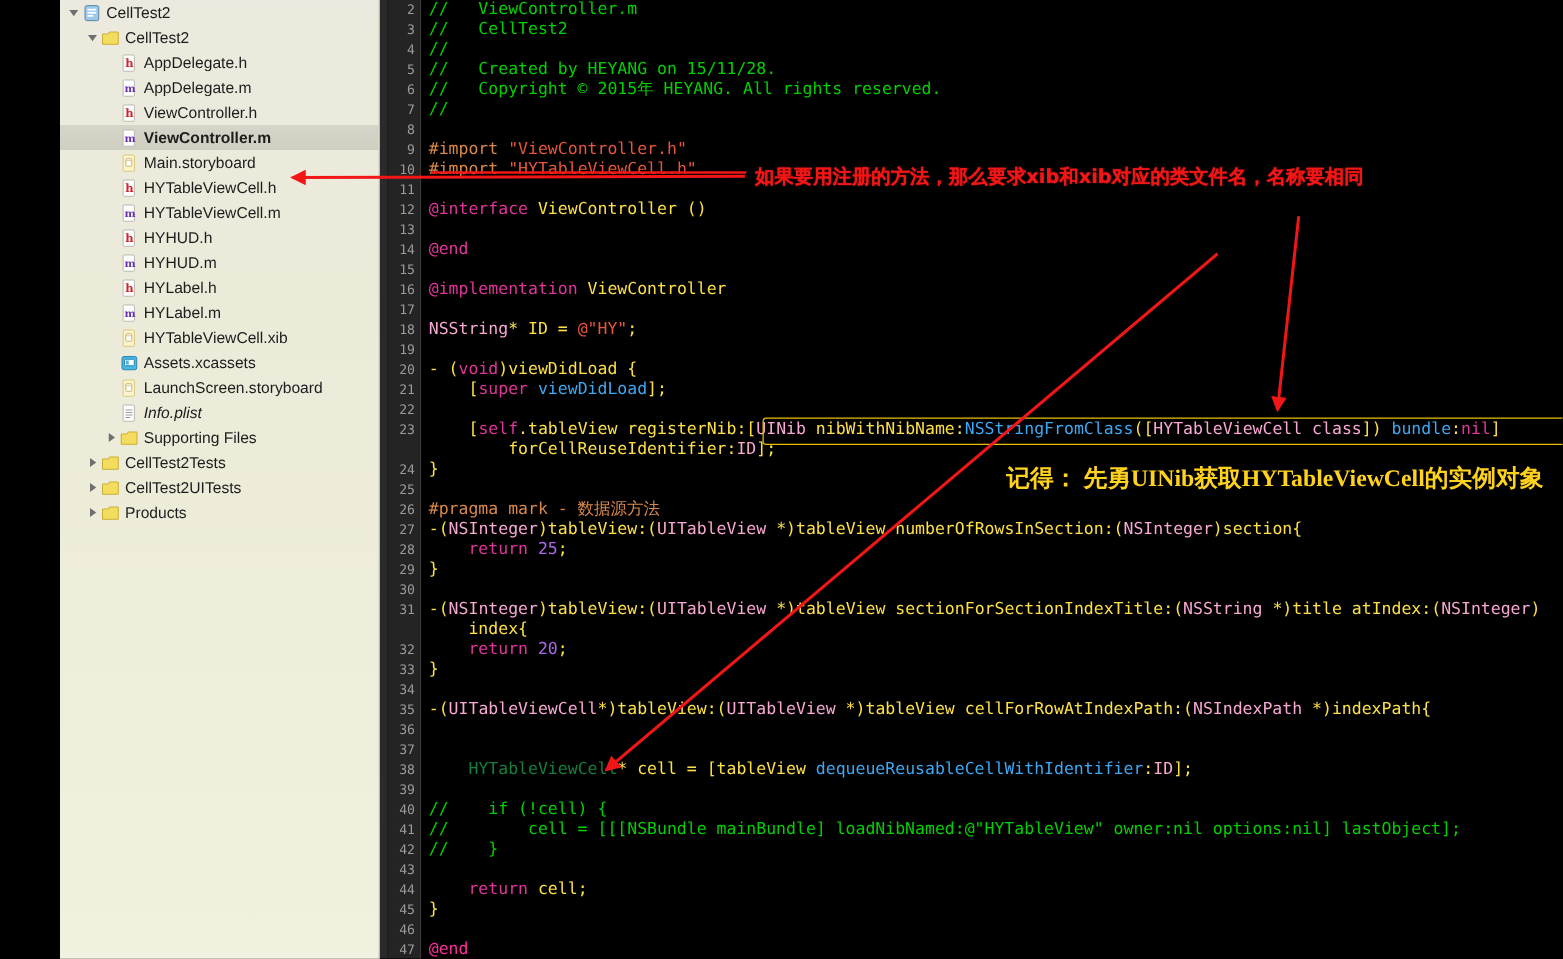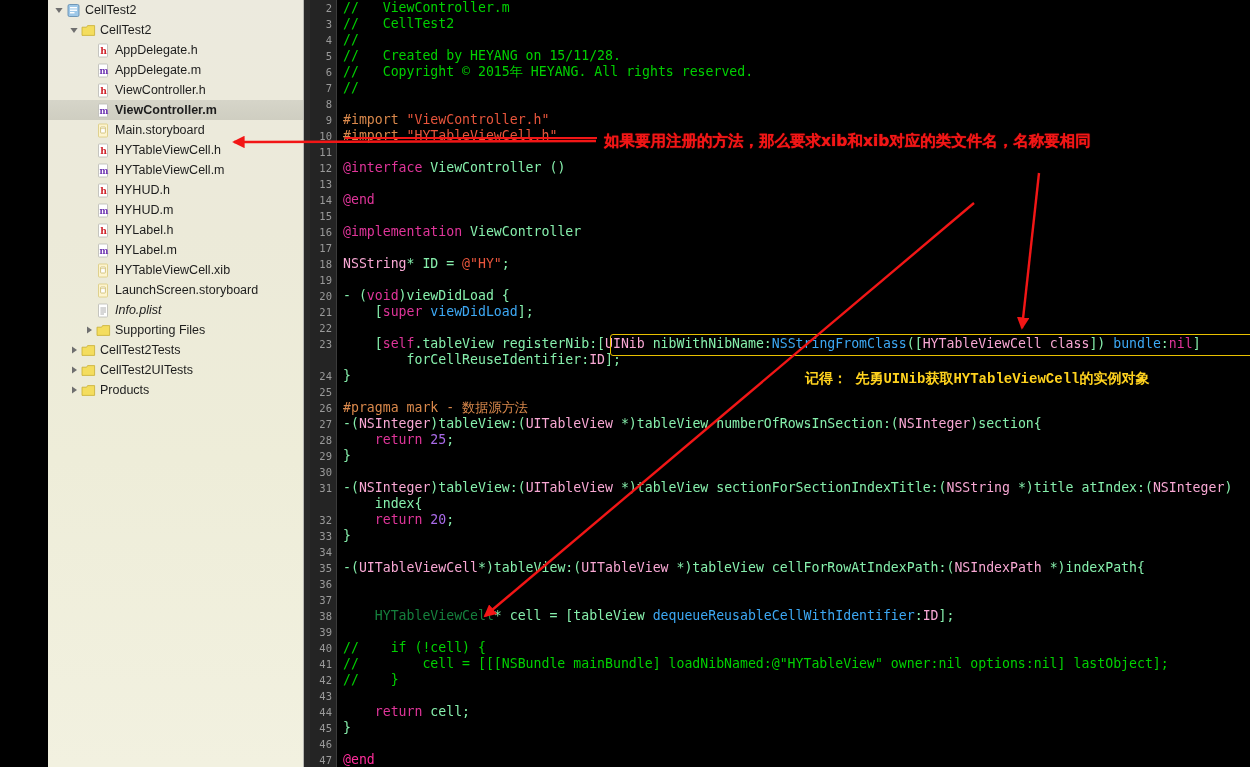--- a/index.html
+++ b/index.html
@@ -78,21 +78,21 @@
   #code .ln { height: 16px; line-height: 16px; }
 
   
   .c-com  { color: #00d100; }      
   .c-pre  { color: #d9884b; }      
   .c-str  { color: #e8553c; }      
   .c-kw   { color: #e0359a; }      
   .c-type { color: #f9a8d4; }      
   .c-meth { color: #3da9f5; }      
   .c-num  { color: #a96ae8; }      
-  .c-plain{ color: #86efac; }
+  .c-plain{ color: #fde047; }
   .c-green{ color: #15803d; }
   .c-pink { color: #ff2d9b; }
 
   
   #hl-box {
     position: absolute;
     left: 306px; top: 334px;
     width: 648px; height: 22px;
     border: 1.6px solid #e8c000;
     border-radius: 3px;
@@ -106,22 +106,22 @@
     color: #f21616;
     font-family: "DejaVu Sans", sans-serif;
     font-size: 15.5px;
     font-weight: bold;
     white-space: nowrap;
     text-shadow: 0 0 1px #f21616;
   }
   .anno-yellow {
     position: absolute;
     color: #ffd21e;
-    font-family: Liberation Mono, monospace;
-    font-size: 14px;
+    font-family: Liberation Serif, serif;
+    font-size: 19px;
     font-weight: bold;
     white-space: nowrap;
   }
 </style>
 </head>
 <body>
 
 <div id="app">
 
   <div id="sidebar">
@@ -269,20 +269,31 @@
         <div class="row" style="padding-left: 34px;">
           <span class="tw"></span>
           <span class="ico">
             <svg width="15" height="15" viewBox="0 0 15 15">
               <rect x="2.5" y="1" width="9" height="13" rx="0.8" fill="#fdf4cf" stroke="#d9c97b" stroke-width="0.8"></rect>
               <rect x="4.6" y="4" width="4.8" height="6" rx="0.6" fill="#ffffff" stroke="#c9b86a" stroke-width="0.8"></rect>
               <line x1="4.6" y1="5.6" x2="9.4" y2="5.6" stroke="#c9b86a" stroke-width="0.6"></line>
             </svg>
           </span>
           <span class="lbl">HYTableViewCell.xib</span>
+        </div>
+        <div class="row" style="padding-left: 34px;">
+          <span class="tw"></span>
+          <span class="ico">
+            <svg width="15" height="15" viewBox="0 0 15 15">
+              <rect x="1.6" y="2.2" width="11.8" height="10.6" rx="1.6" fill="#45b7e8" stroke="#2b86ad" stroke-width="0.8"></rect>
+              <rect x="3.6" y="4.4" width="7.8" height="5.2" rx="0.7" fill="#ffffff" stroke="#2b86ad" stroke-width="0.8"></rect>
+              <rect x="4.6" y="5.4" width="2.4" height="3.2" fill="#45b7e8"></rect>
+            </svg>
+          </span>
+          <span class="lbl">Assets.xcassets</span>
         </div>
         <div class="row" style="padding-left: 34px;">
           <span class="tw"></span>
           <span class="ico">
             <svg width="15" height="15" viewBox="0 0 15 15">
               <rect x="2.5" y="1" width="9" height="13" rx="0.8" fill="#fdf4cf" stroke="#d9c97b" stroke-width="0.8"></rect>
               <rect x="4.6" y="4" width="4.8" height="6" rx="0.6" fill="#ffffff" stroke="#c9b86a" stroke-width="0.8"></rect>
               <line x1="4.6" y1="5.6" x2="9.4" y2="5.6" stroke="#c9b86a" stroke-width="0.6"></line>
             </svg>
           </span>

